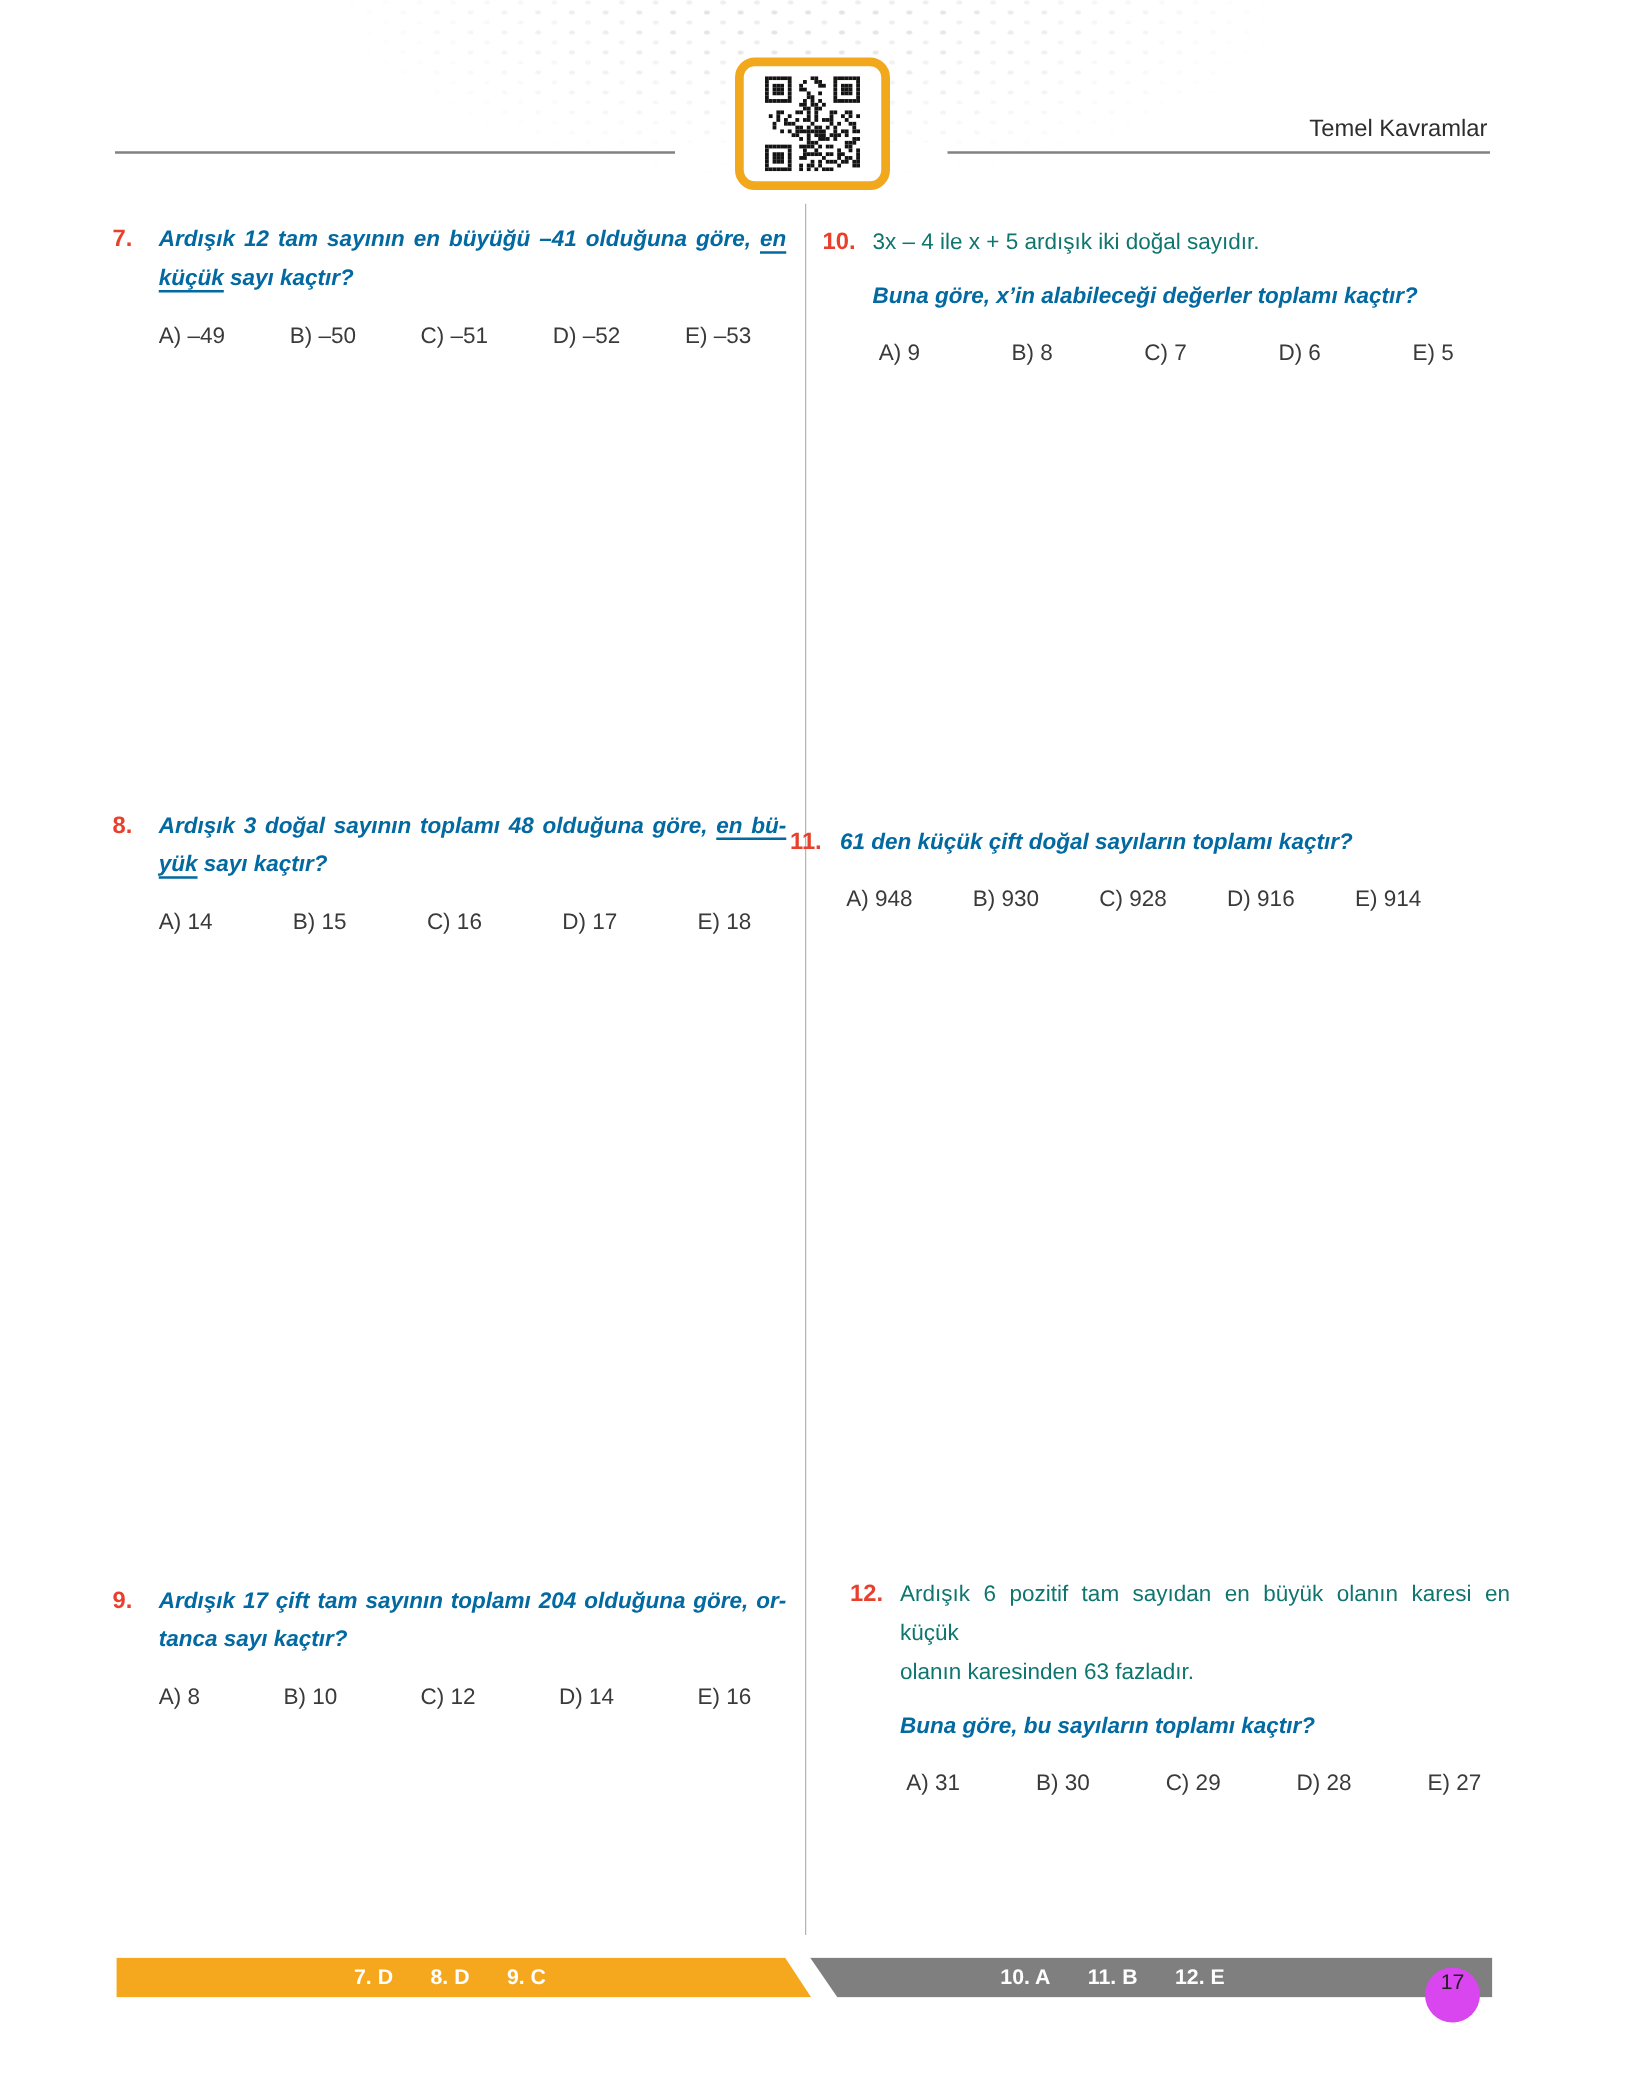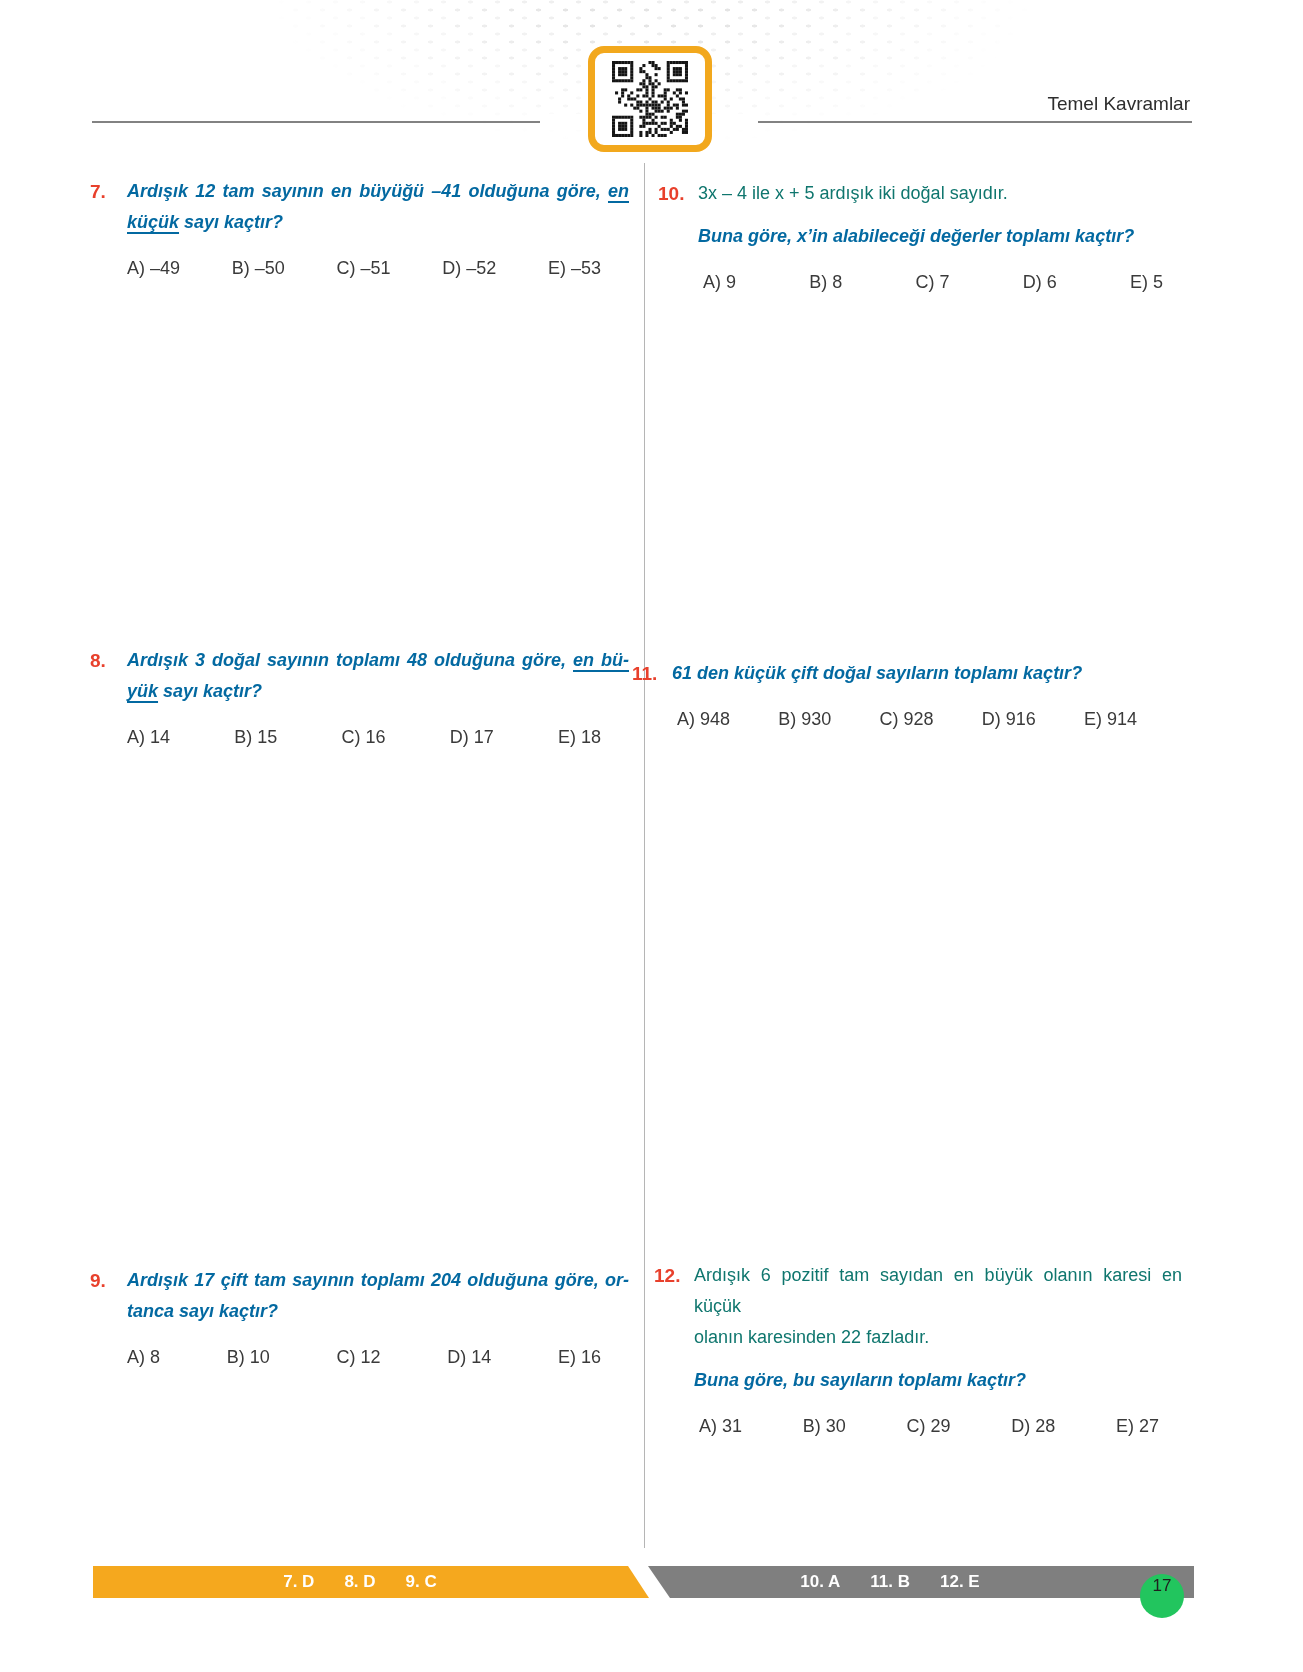--- a/index.html
+++ b/index.html
@@ -40,30 +40,30 @@
   .options{display:flex;justify-content:space-between;margin-top:15px;
            font-size:18px;line-height:31px;color:#3a3a3a;}
   .question.left  .options{width:474px;}
   .question.right .options{margin-left:5px;width:460px;}
 
   .q-7 {left:90px; top:176px;}
   .q-8 {left:90px; top:645px;}
   .q-9 {left:90px; top:1265px;}
   .q-10{left:658px;top:178px;}
   .q-11{left:632px;top:658px;}
-  .q-12{left:654px;top:1260px;}
+  .q-12{left:680px;top:1260px;}
 
   .bar{position:absolute;top:1566px;height:32px;display:flex;align-items:center;
        justify-content:center;gap:30px;color:#fff;font-weight:bold;font-size:17px;}
   .bar.orange{left:93px;width:556px;background:#F5A81E;
        clip-path:polygon(0 0,535px 0,100% 100%,0 100%);padding-right:22px;box-sizing:border-box;}
   .bar.gray{left:648px;width:546px;background:#7F7F7F;
        clip-path:polygon(0 0,100% 0,100% 100%,22px 100%);padding-right:62px;box-sizing:border-box;}
   .page-badge{position:absolute;left:1140px;top:1574px;width:44px;height:44px;border-radius:50%;
-       background:#22c55e;display:flex;justify-content:center;align-items:flex-start;
+       background:#d946ef;display:flex;justify-content:center;align-items:flex-start;
        padding-top:2px;box-sizing:border-box;font-size:17px;color:#1f1f1f;z-index:3;}
 </style>
 </head>
 <body>
 
 <div class="page">
   <div class="dot-pattern"></div>
 
   <div class="header-rule"></div>
   <div class="rule-gap"></div>
@@ -407,21 +407,21 @@
             <span>C) 928</span>
             <span>D) 916</span>
             <span>E) 914</span>
           </div>
         </div>
       </div>
       <div class="question q-12 right">
         <span class="qnum">12.</span>
         <div class="qbody">
           <div class="qline j"><span>Ardışık 6 pozitif tam sayıdan en büyük olanın karesi en küçük</span></div>
-          <div class="qline"><span>olanın karesinden 22 fazladır.</span></div>
+          <div class="qline"><span>olanın karesinden 63 fazladır.</span></div>
           <div class="qline bold para2"><span>Buna göre, bu sayıların toplamı kaçtır?</span></div>
           <div class="options">
             <span>A) 31</span>
             <span>B) 30</span>
             <span>C) 29</span>
             <span>D) 28</span>
             <span>E) 27</span>
           </div>
         </div>
       </div>

